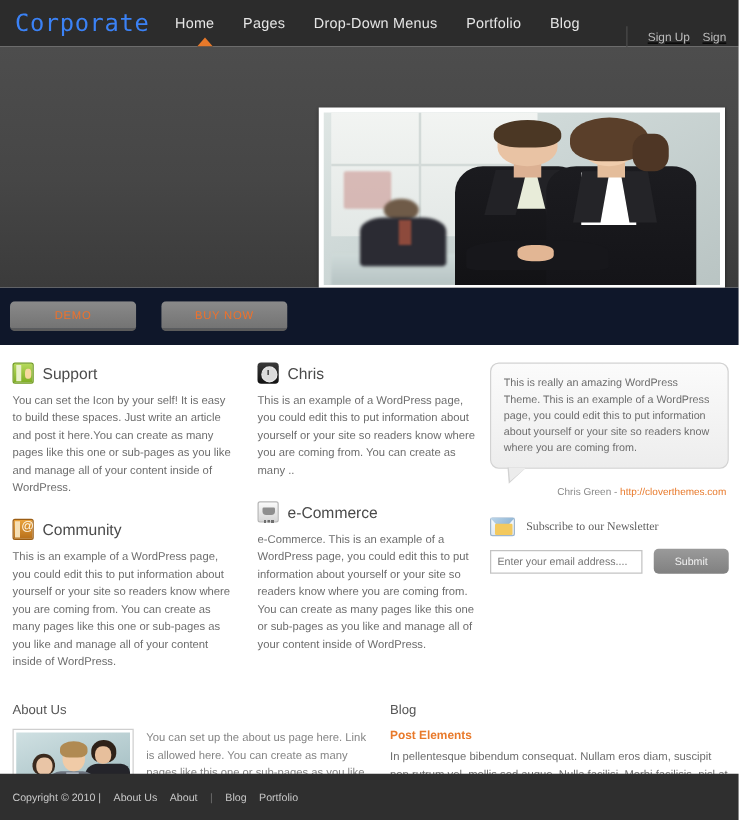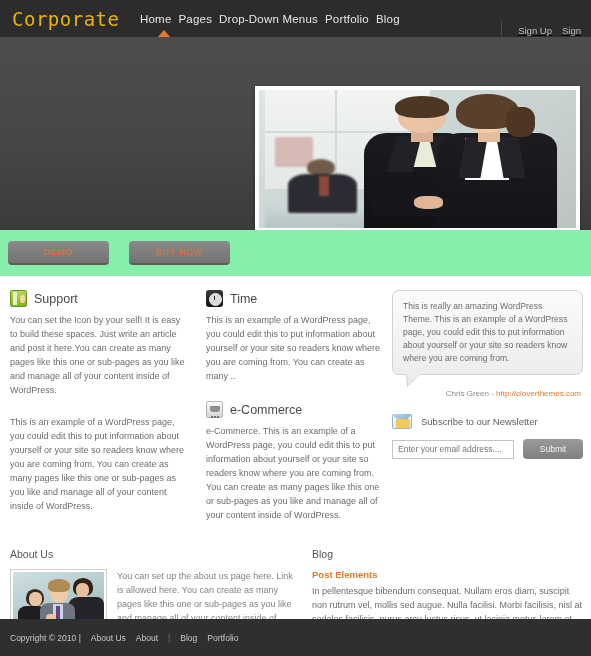--- a/index.html
+++ b/index.html
@@ -11,24 +11,24 @@
   }
   .page { width: 591px; height: 656px; position: relative; background: #fff; }
 
   
   .topbar {
     height: 37px; background: #2c2c2c;
     display: flex; align-items: center; position: relative;
   }
   .logo {
     font-family: "DejaVu Sans Mono", monospace;
-    color: #eab308; font-size: 19px; letter-spacing: .5px;
+    color: #3b82f6; font-size: 19px; letter-spacing: .5px;
     padding-left: 12px; width: 140px; font-weight: 400;
   }
-  .mainnav { display: flex; align-items: center; gap: 7px; }
+  .mainnav { display: flex; align-items: center; gap: 23px; }
   .mainnav a {
     color: #e6e6e6; font-size: 11.5px; text-decoration: none;
     letter-spacing: .2px; white-space: nowrap;
   }
   .nav-arrow {
     position: absolute; left: 157px; bottom: -1px;
     width: 0; height: 0;
     border-left: 7px solid transparent;
     border-right: 7px solid transparent;
     border-bottom: 8px solid #e8792a;
@@ -114,21 +114,21 @@
   .ph-w-lapelL { position:absolute; left:64%; top:34%; width:7%; height:30%;
     background:#242428; transform: skewX(-10deg); }
   .ph-w-lapelR { position:absolute; left:76%; top:34%; width:7%; height:30%;
     background:#242428; transform: skewX(10deg); }
   .ph-arms { position:absolute; left:36%; top:74%; width:36%; height:17%;
     background:#17171b; border-radius:40% 40% 10% 10%; }
   .ph-hand { position:absolute; left:49%; top:77%; width:9%; height:9%;
     background:#e2b694; border-radius:40%; }
 
   
-  .btnband { height: 46px; background: #86efac; display: flex; align-items: center; padding-left: 8px; }
+  .btnband { height: 46px; background: #0f172a; display: flex; align-items: center; padding-left: 8px; }
   .btn3d {
     width: 101px; height: 24px; margin-right: 20px;
     background: linear-gradient(180deg,#8a8a8a 0%,#737373 100%);
     border-radius: 4px; border-bottom: 2px solid #5b5b5b;
     color: #f0712a; font-size: 9px; letter-spacing: .6px;
     display: flex; align-items: center; justify-content: center;
     cursor: pointer;
   }
 
   
@@ -194,21 +194,21 @@
   }
   .ico-mail::before {
     content:''; position:absolute; left:-1px; top:-1px; width:20px; height:11px;
     background: linear-gradient(135deg,#bcd6ea 0%,#7fa8cc 100%);
     clip-path: polygon(0 0,100% 0,50% 100%);
   }
   .ico-mail::after {
     content:''; position:absolute; left:3px; top:4px; width:14px; height:9px;
     background:#f3c95e; border-radius:1px;
   }
-  .nlhead span { font-size: 9.5px; color: #5e5e5e; }
+  .nlhead span { font-size: 9.5px; color: #5e5e5e; font-family: Liberation Serif, serif; }
   .nlform { display: flex; align-items: center; gap: 9px; margin-top: 10px; }
   .nlinput {
     width: 122px; height: 19px; border: 1px solid #c3c3c3; background:#fff;
     font-size: 8.5px; color: #7c7c7c; padding: 0 5px;
     font-family: "Liberation Sans", sans-serif;
   }
   .nlbtn {
     width: 65px; height: 20px; border-radius: 4px;
     background: linear-gradient(180deg,#9a9a9a,#808080);
     color: #f2f2f2; font-size: 8.5px;
@@ -344,29 +344,33 @@
 
     <div class="fcol">
       <div class="fblock">
         <div class="fhead">
           <div class="ico ico-support"></div>
           <h3>Support</h3>
         </div>
         <div class="fbody">You can set the Icon by your self! It is easy to build these spaces. Just write an article and post it here.You can create as many pages like this one or sub-pages as you like and manage all of your content inside of WordPress.</div>
       </div>
       <div class="fblock">
+        <div class="fhead">
+          <div class="ico ico-comm"></div>
+          <h3>Community</h3>
+        </div>
         <div class="fbody">This is an example of a WordPress page, you could edit this to put information about yourself or your site so readers know where you are coming from. You can create as many pages like this one or sub-pages as you like and manage all of your content inside of WordPress.</div>
       </div>
     </div>
 
     <div class="fcol">
       <div class="fblock">
         <div class="fhead">
           <div class="ico ico-time"></div>
-          <h3>Time</h3>
+          <h3>Chris</h3>
         </div>
         <div class="fbody">This is an example of a WordPress page, you could edit this to put information about yourself or your site so readers know where you are coming from. You can create as many ..</div>
       </div>
       <div class="fblock">
         <div class="fhead">
           <div class="ico ico-cart"></div>
           <h3>e-Commerce</h3>
         </div>
         <div class="fbody">e-Commerce. This is an example of a WordPress page, you could edit this to put information about yourself or your site so readers know where you are coming from. You can create as many pages like this one or sub-pages as you like and manage all of your content inside of WordPress.</div>
       </div>

